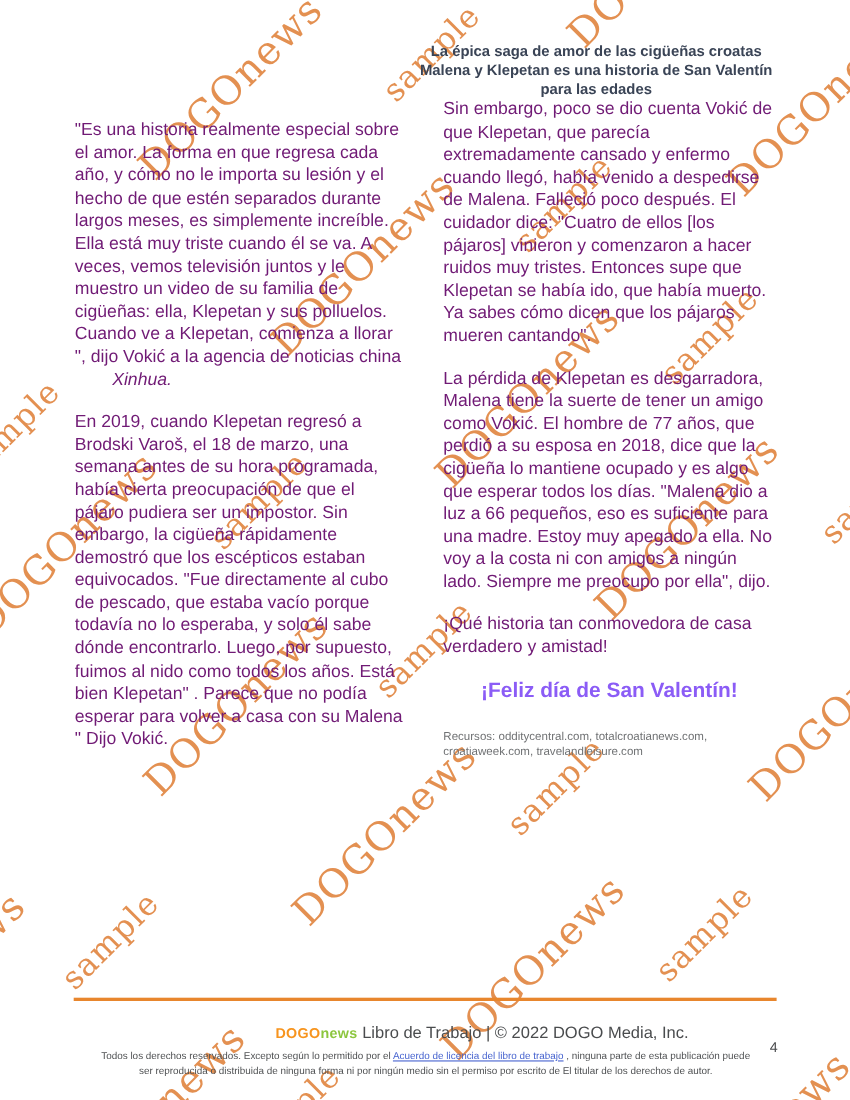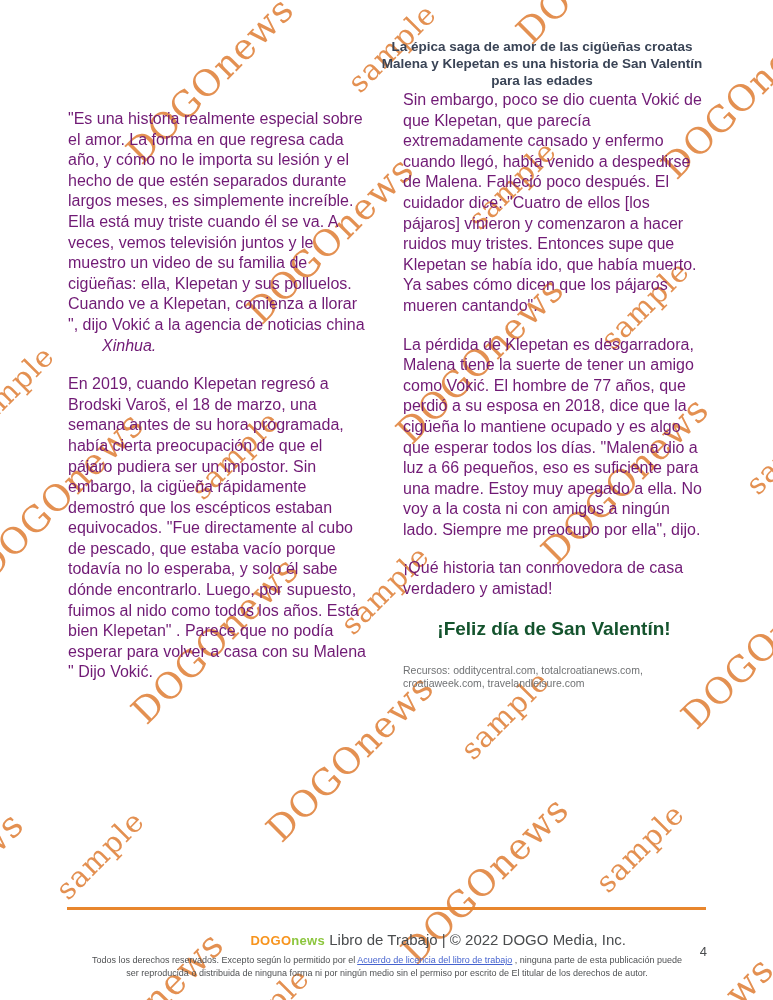--- a/index.html
+++ b/index.html
@@ -23,21 +23,21 @@
     font-weight:bold;font-size:13.5px;line-height:17px;color:#3a4456;
   }
   .columns{position:absolute;top:90px;left:68px;width:637px;display:flex;gap:33px;}
   .col{width:302px;}
   .col-left{padding-top:19px;}
   .columns p{
     font-size:16px;line-height:20.6px;color:#701a75;margin:0 0 18px 0;
   }
   .italic{font-style:italic;margin-left:34px;}
   .valentine{
-    color:#14532d;font-weight:bold;font-size:19px;text-align:center;
+    color:#8b5cf6;font-weight:bold;font-size:19px;text-align:center;
     margin:12px 0 24px 0;
   }
   .sources{font-size:10.5px;line-height:13px;color:#707274;}
   
   .footer-rule{position:absolute;left:67px;top:907px;width:639px;height:3px;background:#e8862d;}
   .footer-line{
     position:absolute;top:931px;left:0;width:626px;text-align:right;
     font-size:15px;color:#4a4c4e;
   }
   .logo{font-weight:bold;font-size:13px;letter-spacing:.3px;}

